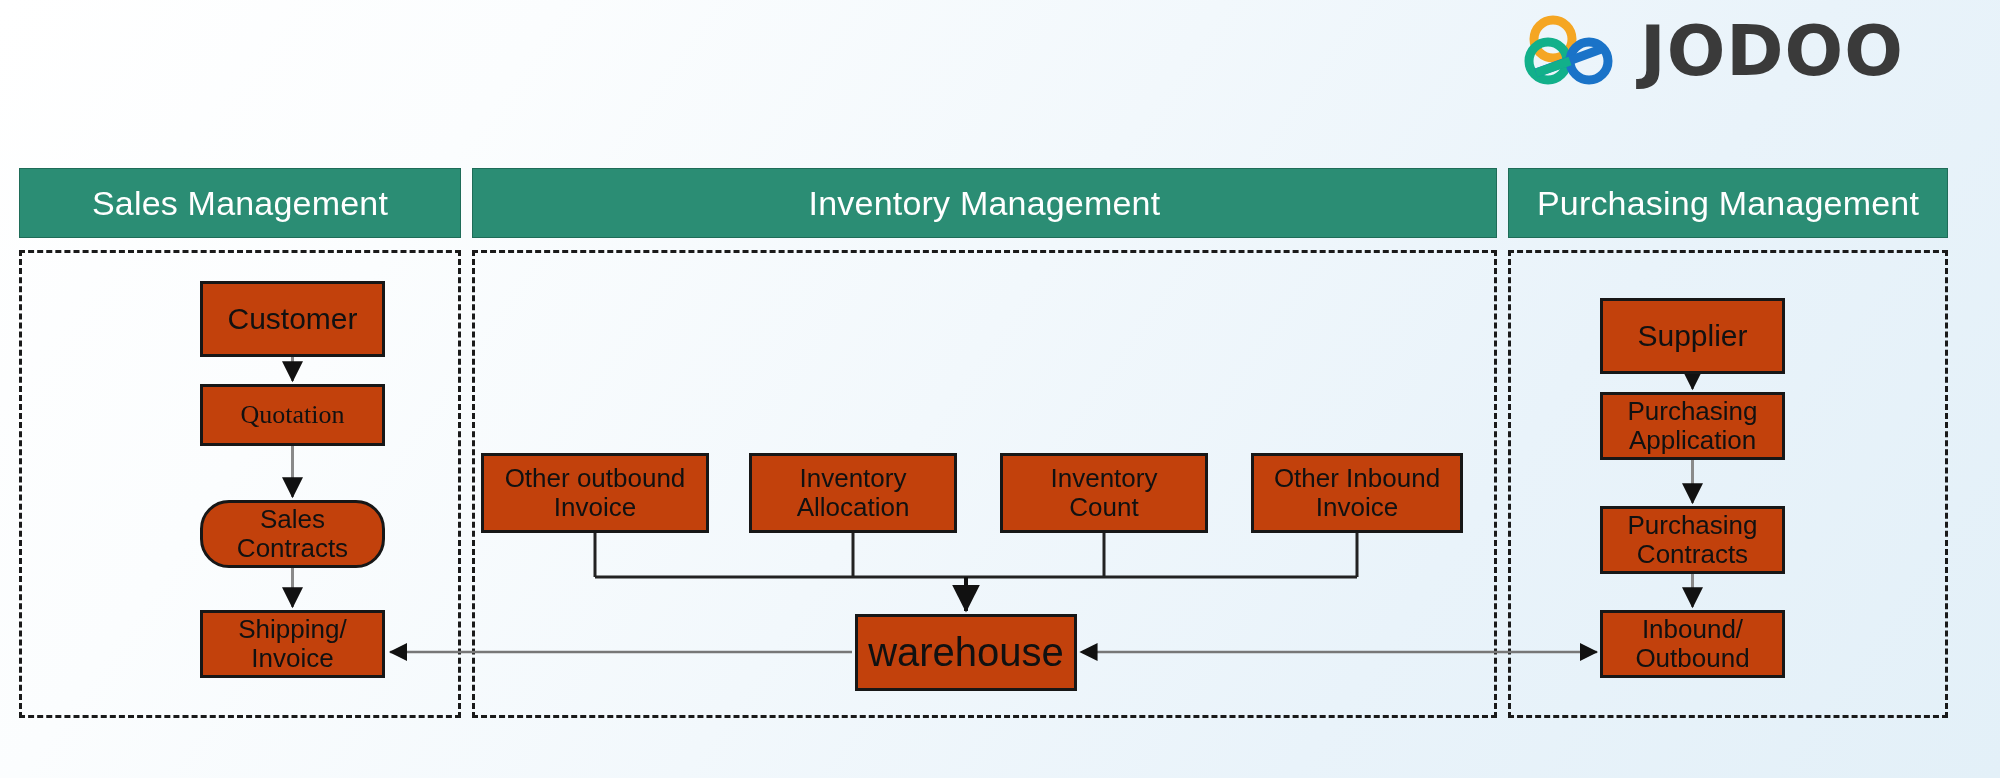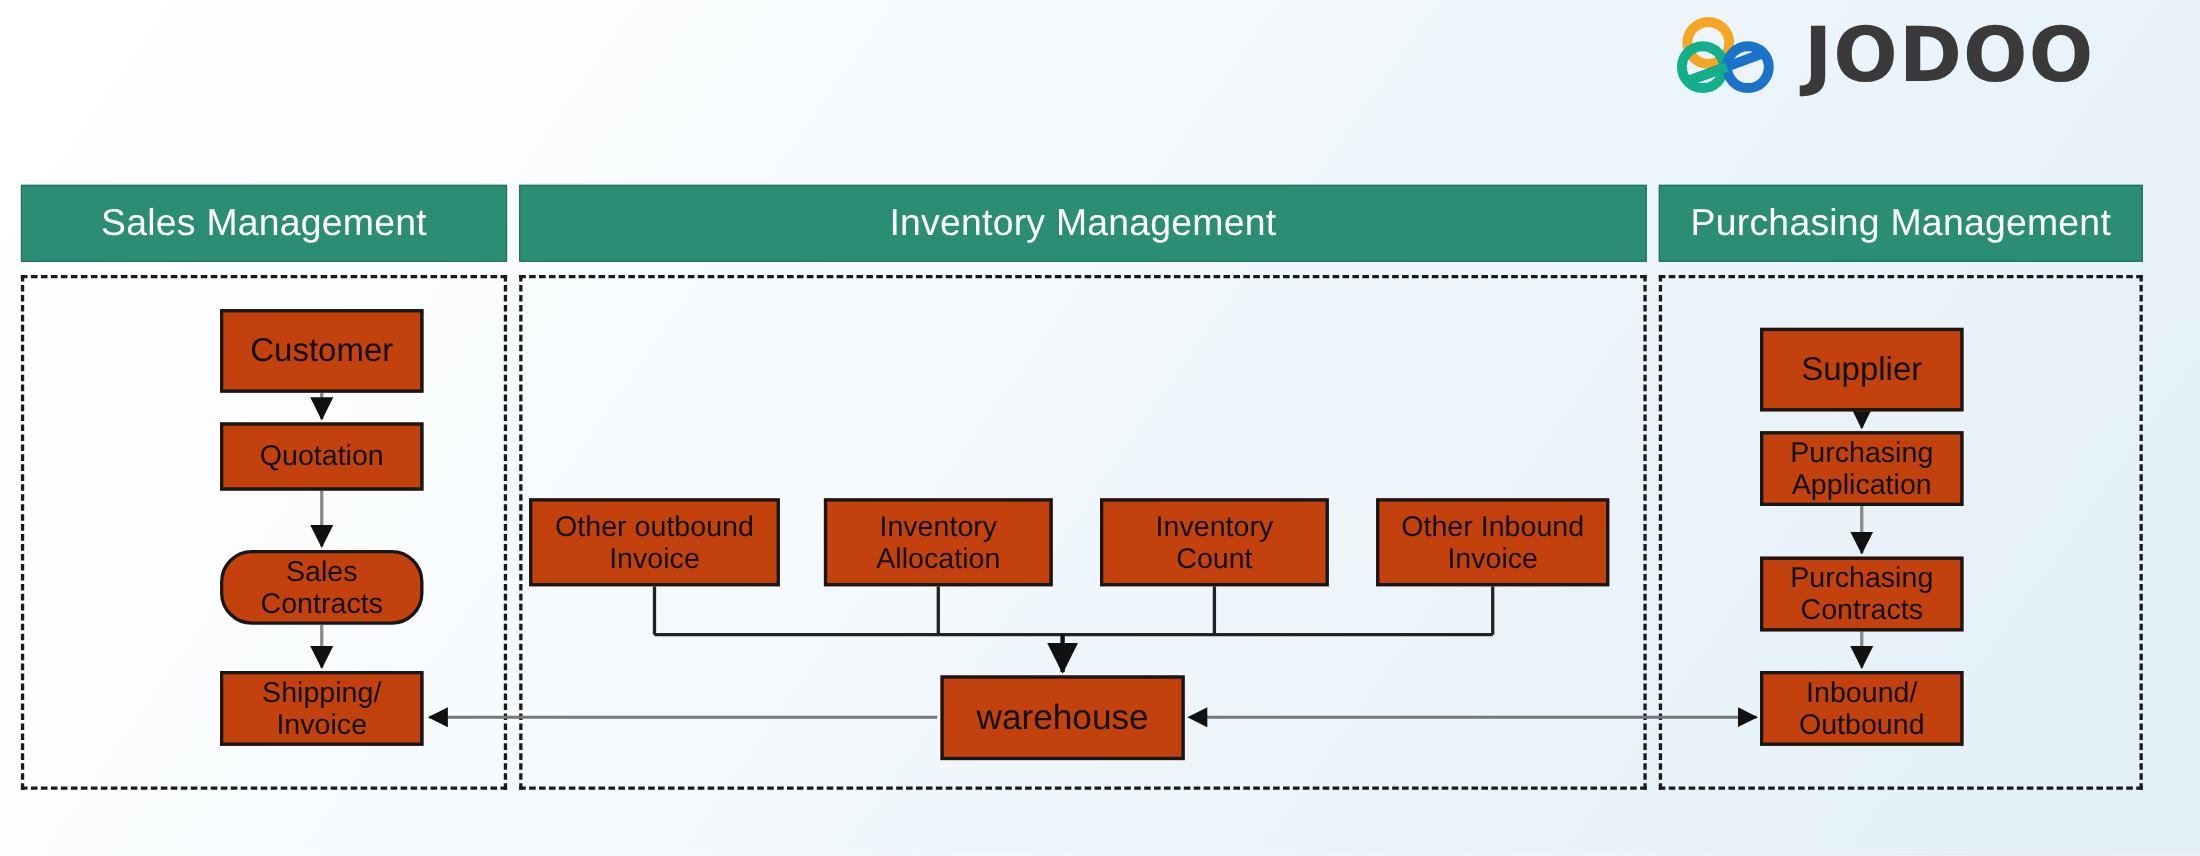--- a/index.html
+++ b/index.html
@@ -78,25 +78,25 @@
     display: flex;
     align-items: center;
     justify-content: center;
     text-align: center;
     color: #111111;
     line-height: 1.12;
     white-space: pre-line;
   }
   .n-lg { font-size: 30px; }
   .n-md { font-size: 26px; }
-  .n-xl { font-size: 32px; }
+  .n-xl { font-size: 40px; }
 
   
   #node-customer   { left: 200px; top: 281px; width: 185px; height: 76px; }
-  #node-quotation  { left: 200px; top: 384px; width: 185px; height: 62px; }
+  #node-quotation  { left: 200px; top: 384px; width: 185px; height: 62px; font-family: Liberation Serif, serif; }
   #node-sales-contracts { left: 200px; top: 500px; width: 185px; height: 68px; border-radius: 29px; }
   #node-shipping-return { left: 200px; top: 610px; width: 185px; height: 68px; }
 
   
   #node-other-outbound    { left: 481px;  top: 453px; width: 228px; height: 80px; }
   #node-inventory-alloc   { left: 749px;  top: 453px; width: 208px; height: 80px; }
   #node-inventory-count   { left: 1000px; top: 453px; width: 208px; height: 80px; }
   #node-other-inbound     { left: 1251px; top: 453px; width: 212px; height: 80px; text-align: center; }
   #node-warehouse         { left: 855px;  top: 614px; width: 222px; height: 77px; }
 

